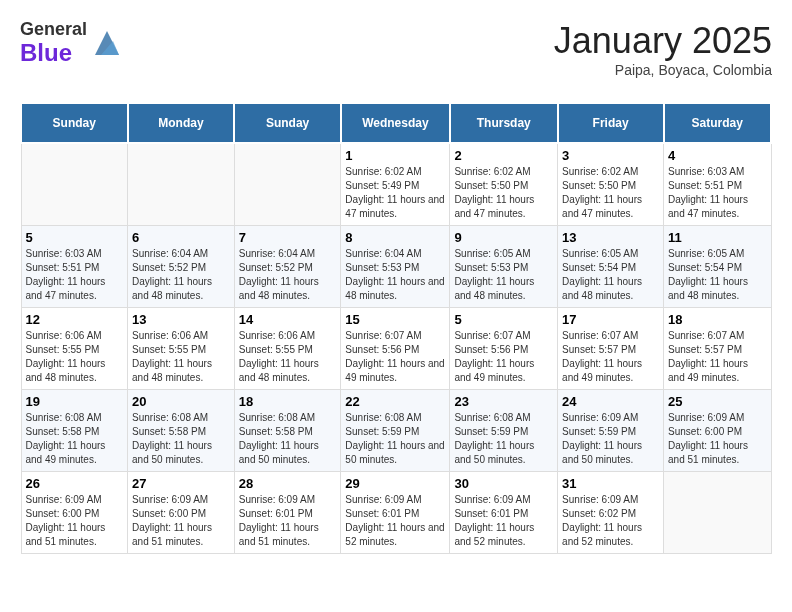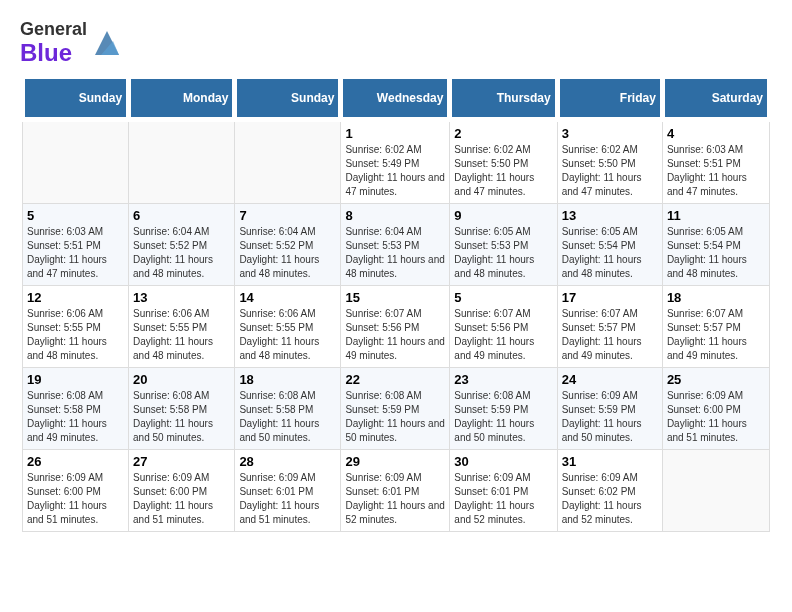--- a/index.html
+++ b/index.html
@@ -7,21 +7,21 @@
       font-family: Arial, sans-serif;
       background: #fff;
       width: 792px;
       min-height: 612px;
       padding: 20px;
     }
     .header {
       display: flex;
       justify-content: space-between;
       align-items: flex-start;
-      margin-bottom: 8px;
+      margin-bottom: 24px;
     }
     .logo {
       display: flex;
       align-items: center;
     }
     .logo-text {
       display: flex;
       flex-direction: column;
       line-height: 1.1;
     }
@@ -56,24 +56,24 @@
       width: 100%;
       border-collapse: collapse;
       font-size: 11px;
     }
     thead tr {
       background-color: #2e6da4;
       color: #fff;
     }
     thead th {
       padding: 12px 4px;
-      text-align: right;
+      text-align: center;
       font-weight: bold;
       font-size: 12px;
-      border: 5px solid #ffffff;
+      border: 2px solid #ffffff;
     }
     tbody tr {
       border-bottom: 1px solid #ccc;
     }
     tbody td {
       padding: 4px 4px;
       vertical-align: top;
       border: 1px solid #ddd;
       min-height: 80px;
       width: 113px;
@@ -107,20 +107,22 @@
     <div class="logo-text">
       <span class="logo-general">General</span>
       <span class="logo-blue">Blue</span>
     </div>
     <svg class="logo-icon" viewBox="0 0 32 32">
       <polygon points="4,28 16,4 28,28" fill="#2e6da4" opacity="0.8"></polygon>
       <polygon points="10,28 22,14 28,28" fill="#5a9fd4" opacity="0.7"></polygon>
     </svg>
   </div>
   <div class="title-block">
+    <div class="calendar-title">January 2025</div>
+    <div class="calendar-subtitle">Paipa, Boyaca, Colombia</div>
   </div>
 </div>
 
 <table>
   <thead>
     <tr>
     <th>Sunday</th>
         <th>Monday</th>
         <th>Sunday</th>
         <th>Wednesday</th>

